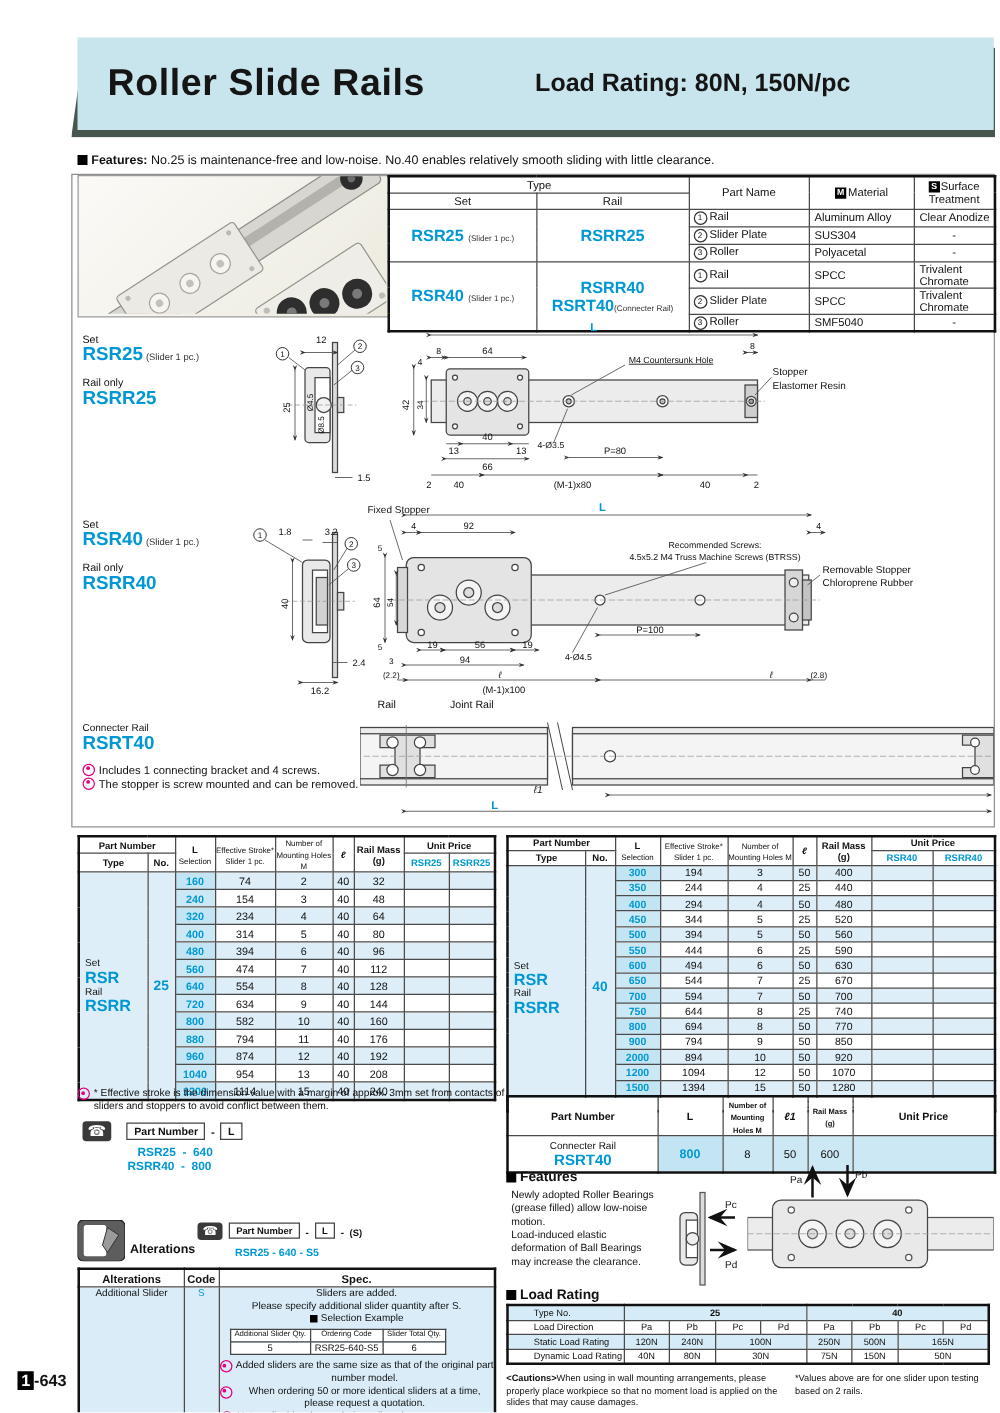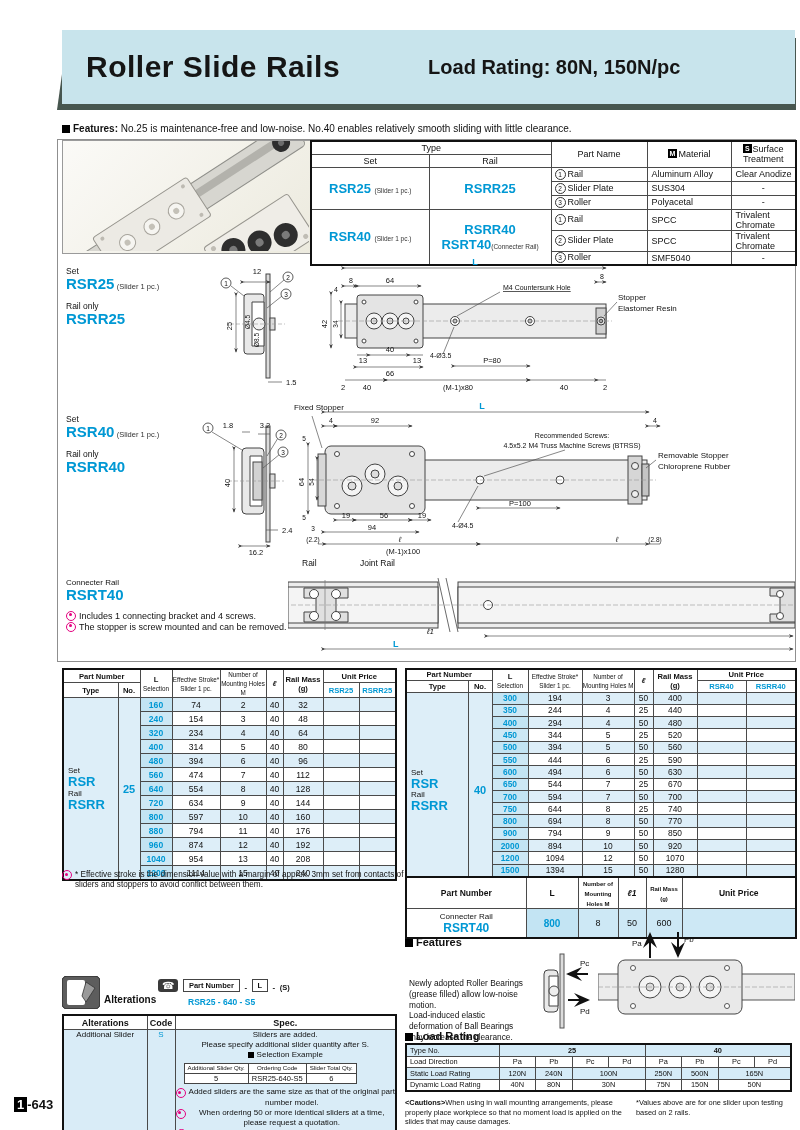--- a/index.html
+++ b/index.html
@@ -59,21 +59,21 @@
   .ptable .typecell .cd{font-size:13px;font-weight:bold;color:#0098d4;line-height:1.05;}
   .ptable .nocell{background:#fff;color:#0098d4;font-weight:bold;font-size:11px;}
   .t40 td{height:11.3px;font-size:8.4px;}
   
   .rt td{height:28px;font-size:9px;}
   .rt th{height:26px;font-size:8.5px;font-weight:bold;background:#fff;}
   .rt .blue{background:#cde8f5;}
   .rt .lsel{background:#c3e4f3;color:#0098d4;font-weight:bold;font-size:10px;}
   
   .lr td{height:10.5px;font-size:7.4px;}
-  .lr .lab{text-align:left;padding-left:3px;}
+  .lr .lab{text-align:left;padding-left:20px;}
   .lr tr.b td{background:#d5ebf7;}
   
   .alt-tb th{font-size:9px;font-weight:bold;background:#fff;height:13px;}
   .alt-tb td{vertical-align:top;}
   .alt-spec{background:#d9ecf7;text-align:left;font-size:7.9px;padding:3px 4px;line-height:1.28;}
   .alt-name{background:#d9ecf7;font-size:8.5px;vertical-align:middle;}
   .alt-code{background:#d9ecf7;color:#0098d4;font-weight:bold;font-size:11px;vertical-align:middle;}
   .inner-tb{margin:2px 0 3px 8px;border:1px solid #444;}
   .inner-tb td,.inner-tb th{border:1px solid #444;background:#fff;font-size:7.5px;padding:0 3px;height:9px;}
   .inner-tb th{font-size:6.2px;font-weight:normal;}
@@ -88,21 +88,21 @@
   
   .dlab{font-size:8.5px;}
   .dlab .code{font-size:15px;font-weight:bold;color:#0098d4;line-height:1.1;}
   .dlab .note{font-size:7.5px;color:#333;}
   svg text{font-family:"Liberation Sans",sans-serif;font-size:7.5px;fill:#111;}
   svg .cyt{fill:#0098d4;font-weight:bold;font-size:9px;}
   svg .lbl{font-size:7px;}
   .footer{left:14px;top:1097px;font-size:13px;font-weight:bold;}
   .footer .bk{display:inline-block;background:#000;color:#fff;padding:0 3px;}
   .snote{font-size:8.2px;line-height:1.25;display:flex;}
-  .ftext{font-size:8.3px;line-height:1.3;margin-top:28px;}
+  .ftext{font-size:8.3px;line-height:1.3;}
   .cautions{font-size:7.4px;line-height:1.3;}
 </style>
 </head>
 <body>
 
 <div class="page">
 
   <div class="abs hdr-shadow"></div>
   <div class="abs hdr-box">
     <div class="hdr-title">Roller Slide Rails</div>
@@ -580,21 +580,21 @@
           <td class="lsel">720</td>
           <td>634</td>
           <td>9</td>
           <td>40</td>
           <td>144</td>
           <td class="price"></td>
           <td class="price"></td>
         </tr>
         <tr class="odd">
           <td class="lsel">800</td>
-          <td>597</td>
+          <td>582</td>
           <td>10</td>
           <td>40</td>
           <td>160</td>
           <td class="price"></td>
           <td class="price"></td>
         </tr>
         <tr class="even">
           <td class="lsel">880</td>
           <td>794</td>
           <td>11</td>
@@ -631,20 +631,32 @@
           <td class="price"></td>
         </tr>
       </tbody>
   </table>
 
   <div class="abs snote" style="left:62px;top:870px;width:345px">
     <span class="note-icon"></span>
     <span>* Effective stroke is the dimension value with a margin of approx. 3mm set from contacts of sliders and stoppers to avoid conflict between them.</span>
   </div>
 
+  <div class="abs" style="left:66px;top:896px">
+    <span class="phone">☎</span>
+    <span class="obox" style="margin-left:8px">Part Number</span>
+    <b style="font-size:9px">-</b>
+    <span class="obox">L</span>
+    <div class="oline" style="margin:3px 0 0 44px">
+      <span>RSR25</span> &nbsp;-&nbsp; <span>640</span>
+    </div>
+    <div class="oline" style="margin-left:36px">
+      <span>RSRR40</span> &nbsp;-&nbsp; <span>800</span>
+    </div>
+  </div>
 
   <table class="abs tb ptable t40" style="left:405px;top:668px;width:390px">
     <colgroup>
         <col style="width:62px">
         <col style="width:24px">
         <col style="width:36px">
         <col style="width:54px">
         <col style="width:52px">
         <col style="width:19px">
         <col style="width:44px">

